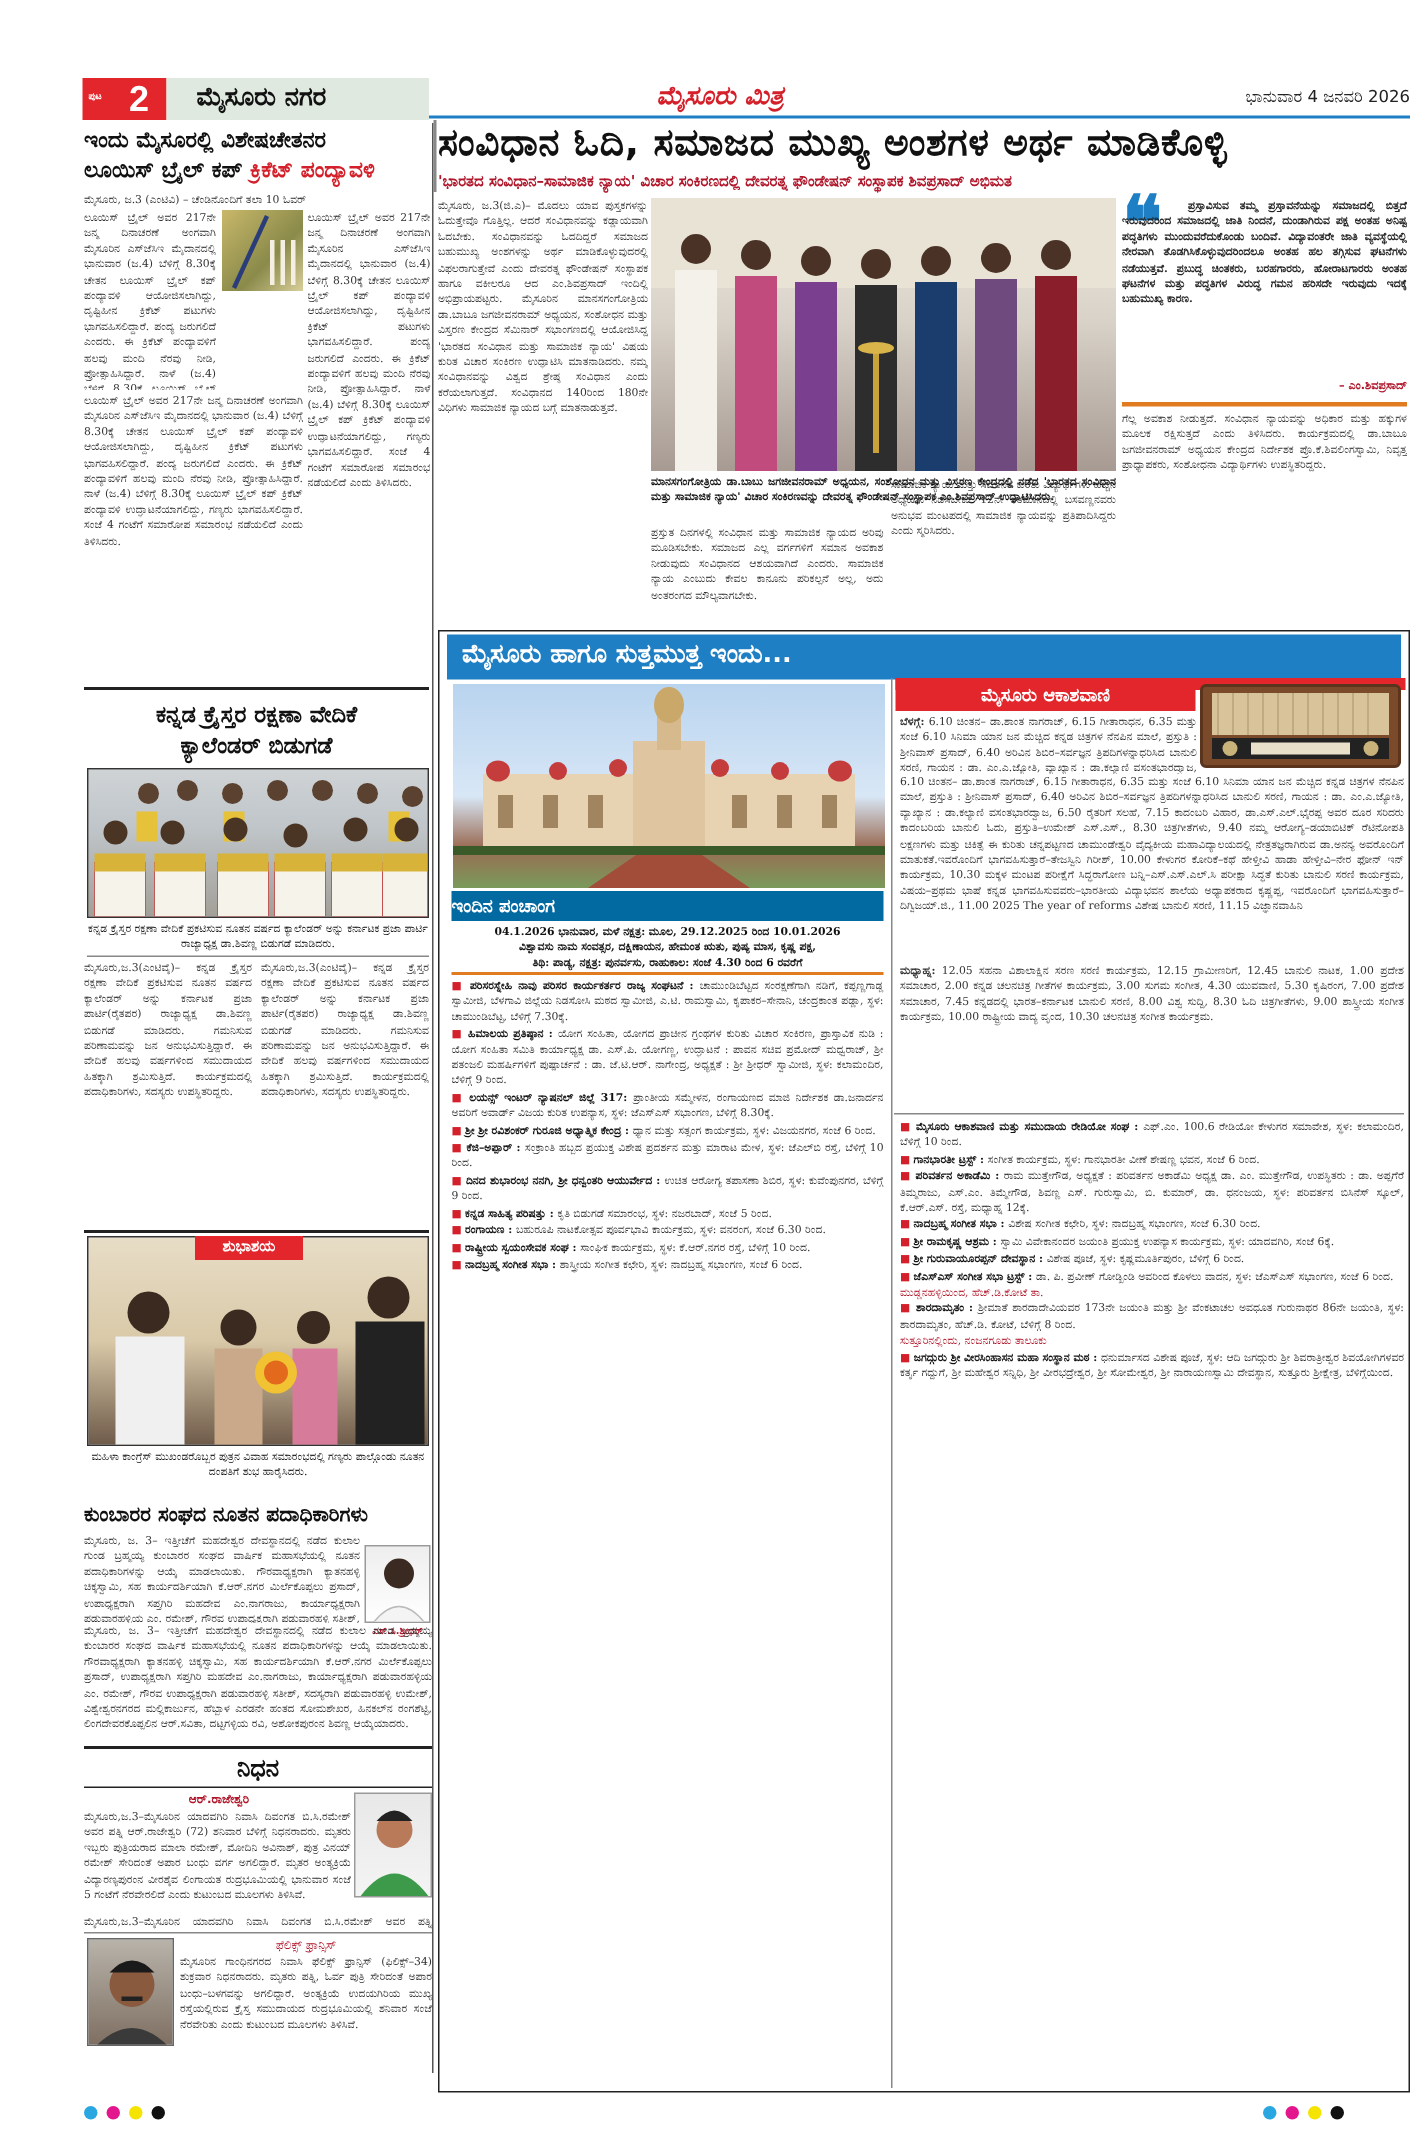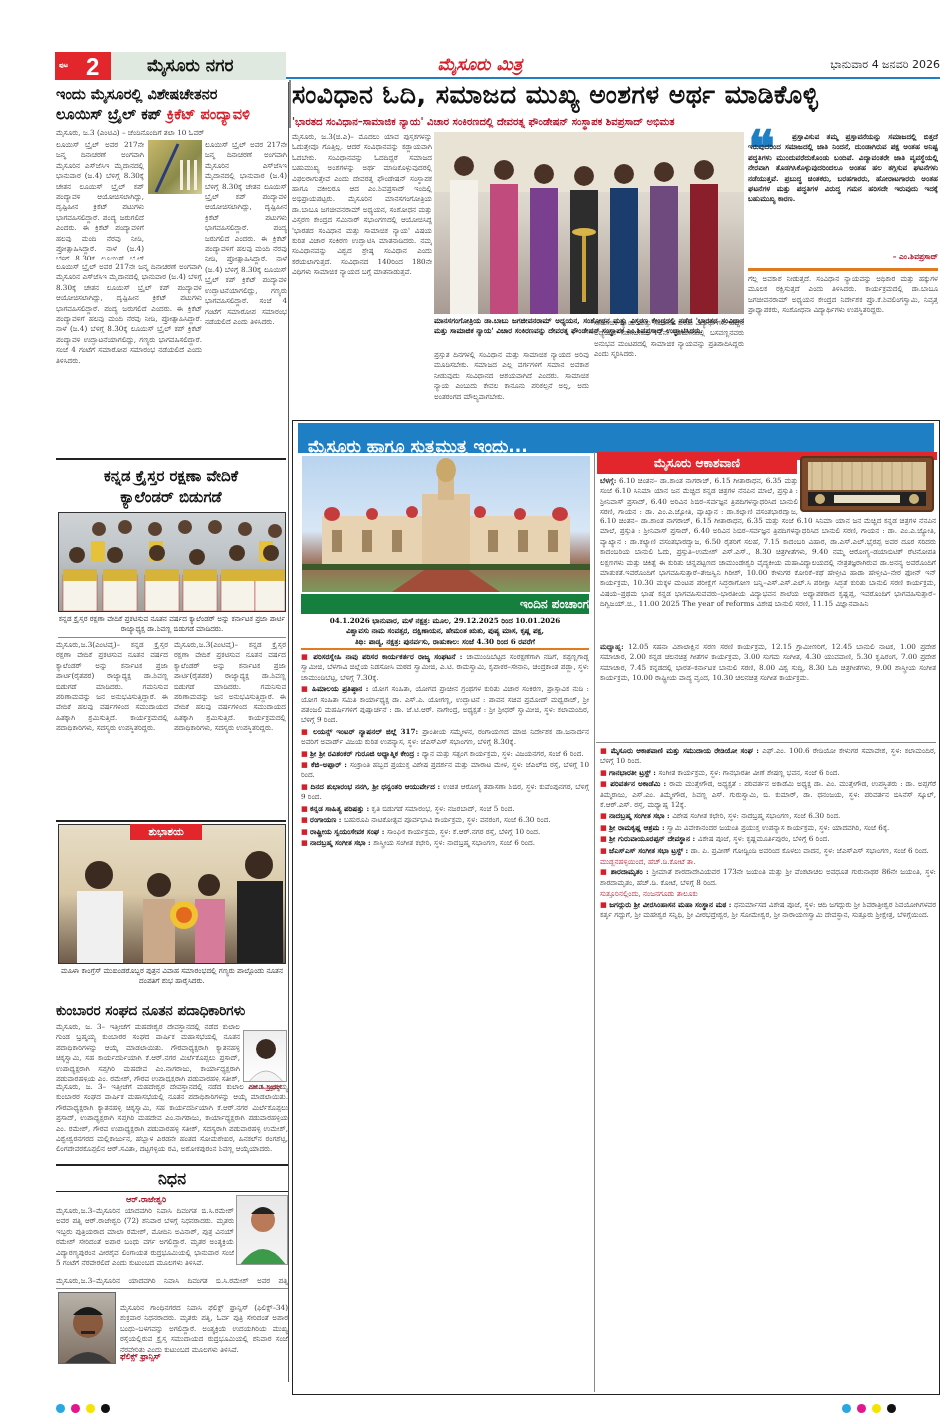--- a/index.html
+++ b/index.html
@@ -3,38 +3,38 @@
 <meta charset="utf-8">
 <style>
   *{box-sizing:border-box;margin:0;padding:0}
   body{width:945px;height:1424px;background:#fff;font-family:"DejaVu Sans",sans-serif;color:#222;position:relative;overflow:hidden}
   .abs{position:absolute}
   .fine{font-size:7.2px;line-height:10.4px;color:#333;text-align:justify;overflow:hidden;font-family:"DejaVu Serif",serif}
   
   #pagebox{left:55px;top:52px;width:56px;height:28px;background:#e3262c;color:#fff}
   #pagebox .lbl{position:absolute;left:4px;top:9px;font-size:6px;font-weight:bold}
   #pagebox .num{position:absolute;left:31px;top:1px;font-size:24px;font-weight:bold;font-family:"Liberation Sans",sans-serif}
-  #section{left:111px;top:52px;width:175px;height:28px;background:#dfe9df;font-size:17px;font-weight:bold;padding:3px 0 0 36px;color:#111}
+  #section{left:111px;top:52px;width:175px;height:28px;background:#dfe9df;font-size:17px;font-weight:bold;padding:3px 0 0 20px;color:#111}
   #brand{left:390px;top:54px;width:180px;text-align:center;font-size:17px;font-weight:bold;color:#d4202a;font-style:italic}
   #dateline{left:690px;top:58px;width:250px;text-align:right;font-size:11px;color:#222}
   #mastrule{left:286px;top:77px;width:654px;height:2px;background:#1f7fc4}
   
   .lhead{font-weight:bold;color:#111;font-size:15px;line-height:21px}
   .red{color:#d4202a}
   .vrule{background:#555;width:1px}
   .hrule{background:#222;height:1.5px}
   .photo{overflow:hidden}
   
   #mainhead{left:292px;top:80px;width:650px;font-size:25px;font-weight:bold;color:#111;letter-spacing:0.5px;white-space:nowrap}
   #mainsub{left:292px;top:116px;width:650px;font-size:10px;font-weight:bold;color:#b0162a;white-space:nowrap}
   #quotemark{left:748px;top:124px;font-size:50px;color:#1f7fc4;font-weight:bold;font-family:"DejaVu Serif",serif;line-height:50px}
   #quotebar{left:748px;top:268px;width:190px;height:3px;background:#e07b1f}
-  #sectionbanner{left:298px;top:423px;width:636px;height:30px;background:#1f7fc4;color:#fff;font-size:17px;font-weight:bold;padding:13px 0 0 10px}
+  #sectionbanner{left:298px;top:423px;width:636px;height:30px;background:#1f7fc4;color:#fff;font-size:17px;font-weight:bold;padding:3px 0 0 10px}
   #outerbox{left:292px;top:420px;width:648px;height:975px;border:1.5px solid #222}
-  #panchanga-title{left:301px;top:594px;width:288px;height:20px;background:#15803d;color:#fff;text-align:right;font-size:12px;font-weight:bold;line-height:20px}
+  #panchanga-title{left:301px;top:594px;width:288px;height:20px;background:#0369a1;color:#fff;text-align:left;font-size:12px;font-weight:bold;line-height:20px}
   #radio-title{left:597px;top:452px;width:155px;height:22px;background:#e3262c;color:#fff;text-align:center;font-size:12px;font-weight:bold;line-height:22px}
   #radio-bg{left:597px;top:452px;width:340px;height:8px;background:#e3262c}
   .evt .b{color:#d4202a;font-weight:bold}
   .evt{margin-bottom:1px}
   .centerhd{text-align:left;color:#b0162a;font-weight:normal}
   .dots{display:flex;gap:6px}
   .dot{width:9px;height:9px;border-radius:50%}
 </style>
 </head>
 <body>
@@ -164,21 +164,21 @@
 <div class="abs photo" style="left:236px;top:1195px;width:52px;height:70px;background:linear-gradient(180deg,#e8e8e8,#f4f4f4);border:1px solid #999">
   <svg width="52" height="70">
       <circle cx="26" cy="24" r="12" fill="#b97a5a"></circle>
       <path d="M14 18 Q26 4 38 18" fill="#222"></path>
       <path d="M2 70 Q26 36 50 70Z" fill="#3c9a4a"></path>
     </svg>
 </div>
 <div class="abs fine" style="left:56px;top:1206px;width:178px;height:70px">ಮೈಸೂರು,ಜ.3–ಮೈಸೂರಿನ ಯಾದವಗಿರಿ ನಿವಾಸಿ ದಿವಂಗತ ಬಿ.ಸಿ.ರಮೇಶ್ ಅವರ ಪತ್ನಿ ಆರ್.ರಾಜೇಶ್ವರಿ (72) ಶನಿವಾರ ಬೆಳಿಗ್ಗೆ ನಿಧನರಾದರು. ಮೃತರು ಇಬ್ಬರು ಪುತ್ರಿಯರಾದ ಮಾಲಾ ರಮೇಶ್, ಮೋದಿನಿ ಅವಿನಾಶ್, ಪುತ್ರ ವಿನಯ್ ರಮೇಶ್ ಸೇರಿದಂತೆ ಅಪಾರ ಬಂಧು ವರ್ಗ ಅಗಲಿದ್ದಾರೆ. ಮೃತರ ಅಂತ್ಯಕ್ರಿಯೆ ವಿದ್ಯಾರಣ್ಯಪುರಂನ ವೀರಶೈವ ಲಿಂಗಾಯತ ರುದ್ರಭೂಮಿಯಲ್ಲಿ ಭಾನುವಾರ ಸಂಜೆ 5 ಗಂಟೆಗೆ ನೆರವೇರಲಿದೆ ಎಂದು ಕುಟುಂಬದ ಮೂಲಗಳು ತಿಳಿಸಿವೆ.</div>
 <div class="abs fine" style="left:56px;top:1276px;width:232px;height:10px">ಮೈಸೂರು,ಜ.3–ಮೈಸೂರಿನ ಯಾದವಗಿರಿ ನಿವಾಸಿ ದಿವಂಗತ ಬಿ.ಸಿ.ರಮೇಶ್ ಅವರ ಪತ್ನಿ ಆರ್.ರಾಜೇಶ್ವರಿ (72) ಶನಿವಾರ ಬೆಳಿಗ್ಗೆ ನಿಧನರಾದರು. ಮೃತರು ಇಬ್ಬರು ಪುತ್ರಿಯರಾದ ಮಾಲಾ ರಮೇಶ್, ಮೋದಿನಿ ಅವಿನಾಶ್, ಪುತ್ರ ವಿನಯ್ ರಮೇಶ್ ಸೇರಿದಂತೆ ಅಪಾರ ಬಂಧು ವರ್ಗ ಅಗಲಿದ್ದಾರೆ. ಮೃತರ ಅಂತ್ಯಕ್ರಿಯೆ ವಿದ್ಯಾರಣ್ಯಪುರಂನ ವೀರಶೈವ ಲಿಂಗಾಯತ ರುದ್ರಭೂಮಿಯಲ್ಲಿ ಭಾನುವಾರ ಸಂಜೆ 5 ಗಂಟೆಗೆ ನೆರವೇರಲಿದೆ ಎಂದು ಕುಟುಂಬದ ಮೂಲಗಳು ತಿಳಿಸಿವೆ.</div>
 <div class="abs" style="left:56px;top:1288px;width:232px;height:1px;background:#888"></div>
-<div class="abs" style="left:120px;top:1352px;width:168px;text-align:left;font-size:8px;color:#b0162a;font-weight:bold">ಫೆಲಿಕ್ಸ್ ಫ್ರಾನ್ಸಿಸ್</div>
+<div class="abs" style="left:120px;top:1292px;width:168px;text-align:center;font-size:8px;color:#b0162a;font-weight:normal">ಫೆಲಿಕ್ಸ್ ಫ್ರಾನ್ಸಿಸ್</div>
 <div class="abs photo" style="left:58px;top:1292px;width:58px;height:72px;background:linear-gradient(180deg,#b8b3aa,#7f6f62);border:1px solid #666">
   <svg width="58" height="72">
       <circle cx="29" cy="30" r="15" fill="#8a5a3e"></circle>
       <path d="M14 22 Q29 6 44 22" fill="#1a1a1a"></path>
       <rect x="22" y="38" width="14" height="3" fill="#222"></rect>
       <path d="M4 72 Q29 46 54 72Z" fill="#3a3a3a"></path>
     </svg>
 </div>
 <div class="abs fine" style="left:120px;top:1303px;width:168px;height:62px">ಮೈಸೂರಿನ ಗಾಂಧಿನಗರದ ನಿವಾಸಿ ಫೆಲಿಕ್ಸ್ ಫ್ರಾನ್ಸಿಸ್ (ಫಿಲಿಕ್ಸ್–34) ಶುಕ್ರವಾರ ನಿಧನರಾದರು. ಮೃತರು ಪತ್ನಿ, ಓರ್ವ ಪುತ್ರಿ ಸೇರಿದಂತೆ ಅಪಾರ ಬಂಧು–ಬಳಗವನ್ನು ಅಗಲಿದ್ದಾರೆ. ಅಂತ್ಯಕ್ರಿಯೆ ಉದಯಗಿರಿಯ ಮುಖ್ಯ ರಸ್ತೆಯಲ್ಲಿರುವ ಕ್ರೈಸ್ತ ಸಮುದಾಯದ ರುದ್ರಭೂಮಿಯಲ್ಲಿ ಶನಿವಾರ ಸಂಜೆ ನೆರವೇರಿತು ಎಂದು ಕುಟುಂಬದ ಮೂಲಗಳು ತಿಳಿಸಿವೆ.</div>
 

